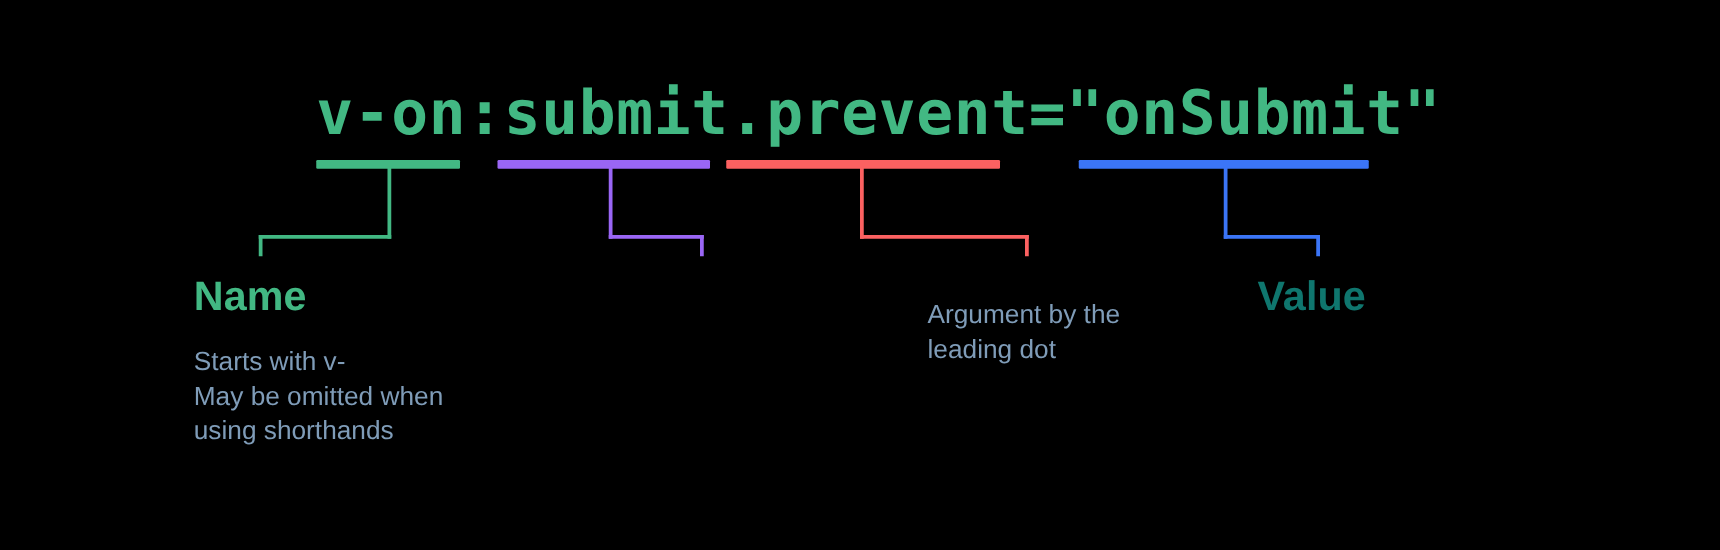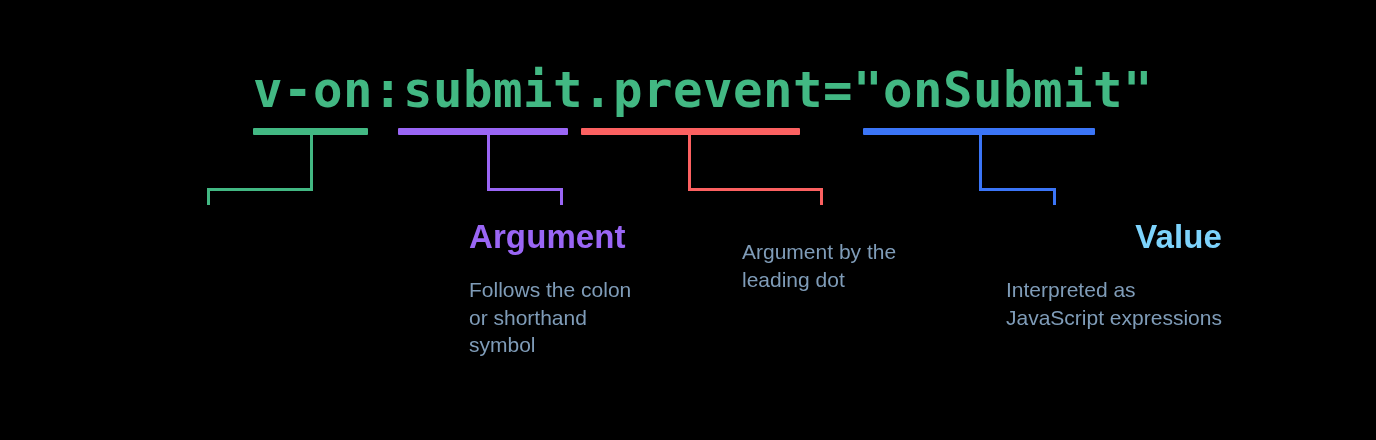--- a/index.html
+++ b/index.html
@@ -105,32 +105,30 @@
     <div class="v-main" style="left: 688px; top: 133px; height: 58px; background: rgb(252, 97, 97);"></div>
     <div class="h-run" style="left: 688px; top: 188px; width: 135px; background: rgb(252, 97, 97);"></div>
     <div class="v-stub" style="left: 820px; top: 188px; height: 17px; background: rgb(252, 97, 97);"></div>
   </div>
   <div class="conn" style="left: 0px; top: 0px;">
     <div class="v-main" style="left: 979px; top: 133px; height: 58px; background: rgb(59, 117, 247);"></div>
     <div class="h-run" style="left: 979px; top: 188px; width: 77px; background: rgb(59, 117, 247);"></div>
     <div class="v-stub" style="left: 1053px; top: 188px; height: 17px; background: rgb(59, 117, 247);"></div>
   </div>
 
+  <div class="col" style="left: 155px;">
+    <p class="col-title" style="color: rgb(66, 184, 131);">Name</p>
+    <p class="col-desc" style="color: rgb(127, 156, 184);">Starts with v-
+May be omitted when
+using shorthands</p>
+  </div>
 
-  <div class="col" style="left: 469px;">
-    <p class="col-title" style="color: rgb(154, 102, 245);">Argument</p>
-    <p class="col-desc" style="color: rgb(127, 156, 184);">Follows the colon
-or shorthand
-symbol</p>
-  </div>
 
   <div class="col" style="left: 742px;">
     <p class="col-desc" style="color: rgb(127, 156, 184);">Argument by the
 leading dot</p>
   </div>
 
   <div class="col" style="left: 1006px;">
-    <p class="col-title" style="color: #7dd3fc; text-align: right;">Value</p>
-    <p class="col-desc" style="color: rgb(127, 156, 184);">Interpreted as
-JavaScript expressions</p>
+    <p class="col-title" style="color: #0f766e;">Value</p>
   </div>
 
 </div>
 
 </body></html>

